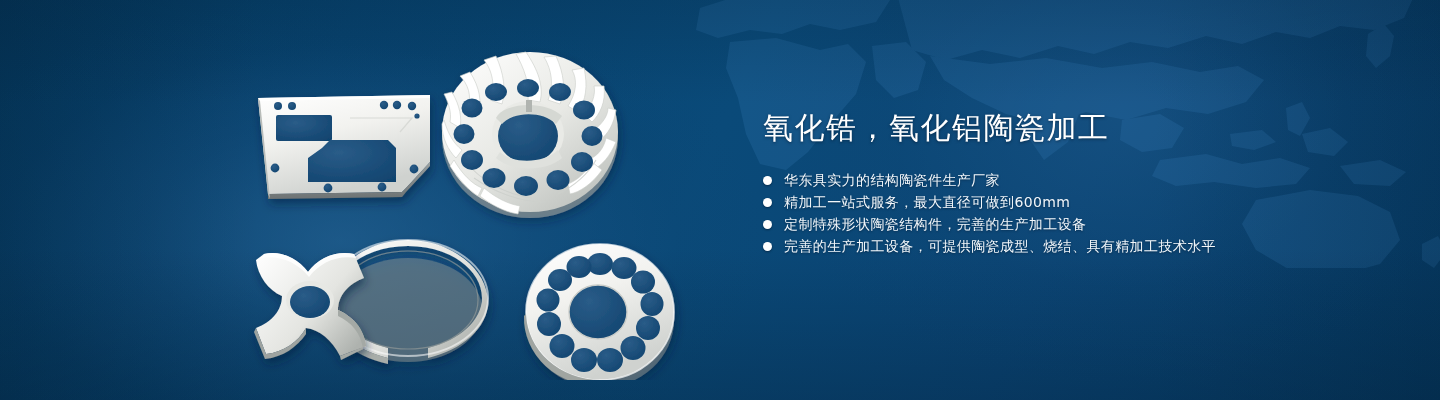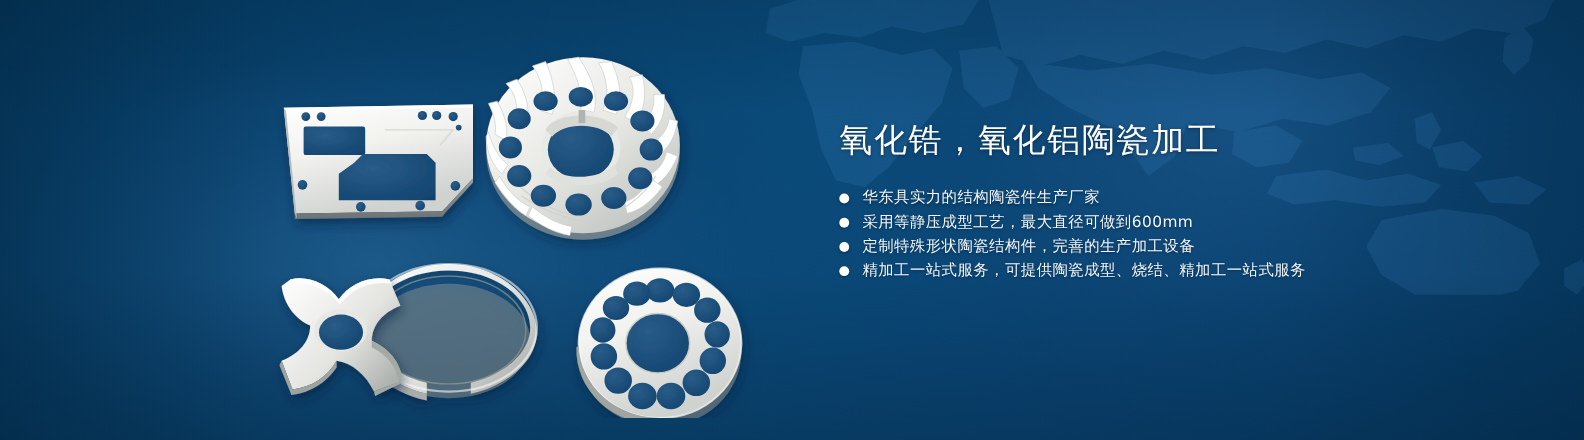--- a/index.html
+++ b/index.html
@@ -282,26 +282,26 @@
 
   <div class="copy">
     <h1 class="headline">氧化锆，氧化铝陶瓷加工</h1>
     <ul class="bullets">
       <li>
         <span class="dot"></span>
         <span class="bullet-text">华东具实力的结构陶瓷件生产厂家</span>
       </li>
       <li>
         <span class="dot"></span>
-        <span class="bullet-text">采用等静压成型工艺，最大直径可做到600mm</span>
+        <span class="bullet-text">精加工一站式服务，最大直径可做到600mm</span>
       </li>
       <li>
         <span class="dot"></span>
         <span class="bullet-text">定制特殊形状陶瓷结构件，完善的生产加工设备</span>
       </li>
       <li>
         <span class="dot"></span>
-        <span class="bullet-text">精加工一站式服务，可提供陶瓷成型、烧结、精加工一站式服务</span>
+        <span class="bullet-text">完善的生产加工设备，可提供陶瓷成型、烧结、具有精加工技术水平</span>
       </li>
     </ul>
   </div>
 
 </div>
 
 </body></html>

